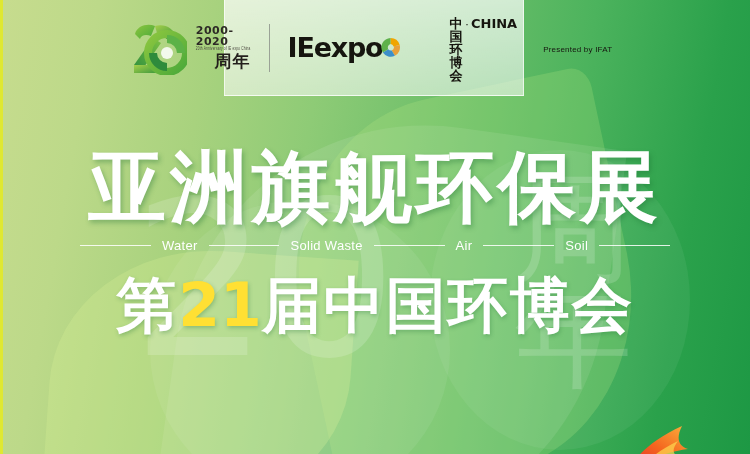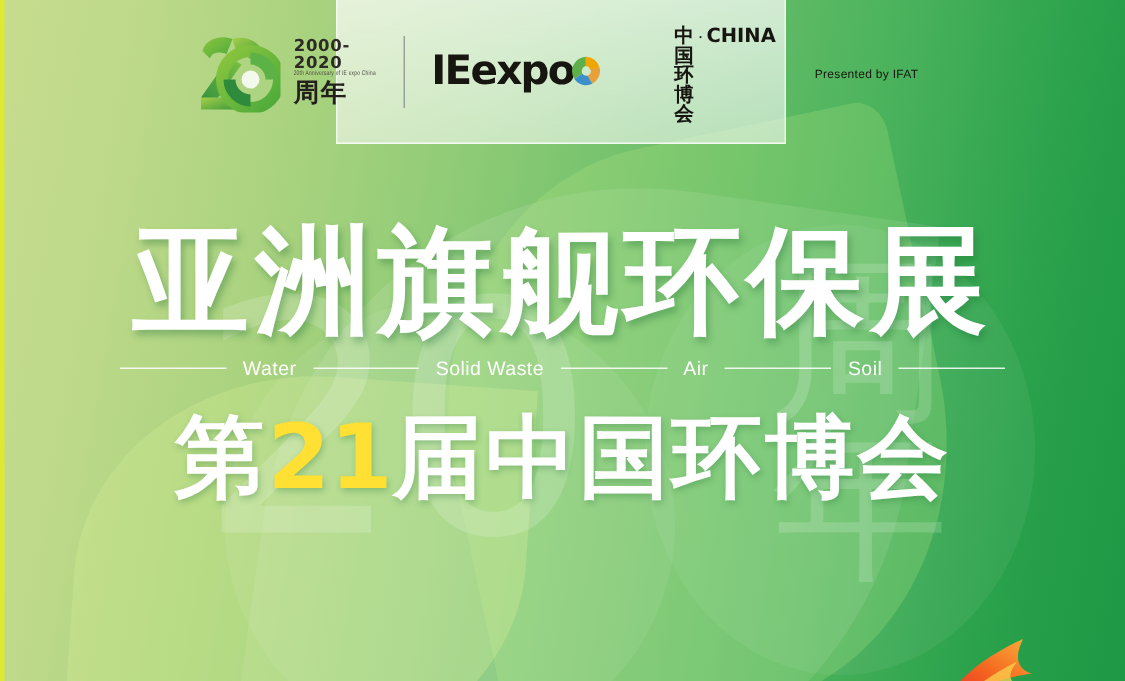--- a/index.html
+++ b/index.html
@@ -127,21 +127,21 @@
   .logo-inner {
     display: flex;
     align-items: center;
     gap: 9px;
     height: 62px;
   }
   .anniv-mark { width: 56px; height: 54px; flex: none; }
   .anniv-text {
     display: flex;
     flex-direction: column;
-    align-items: flex-start;
+    align-items: flex-end;
     justify-content: center;
     line-height: 1;
   }
   .anniv-years {
     font-size: 11px;
     font-weight: bold;
     color: #2d2a26;
     letter-spacing: 0.5px;
     font-family: "DejaVu Sans", sans-serif;
   }

